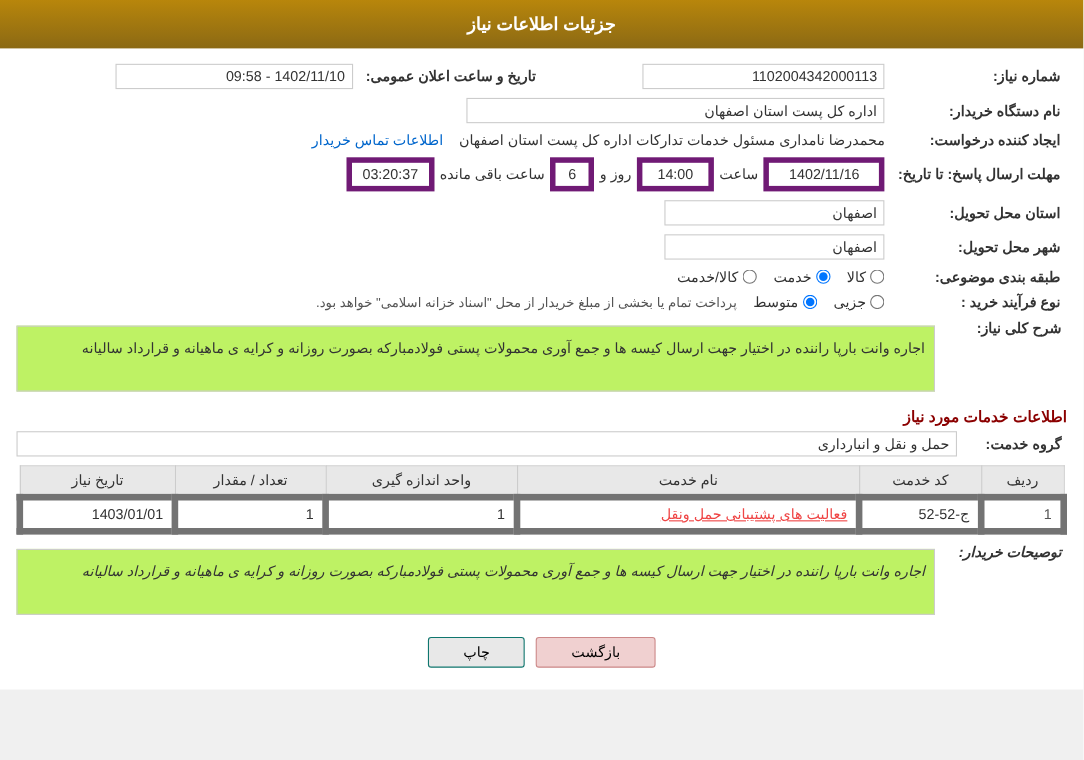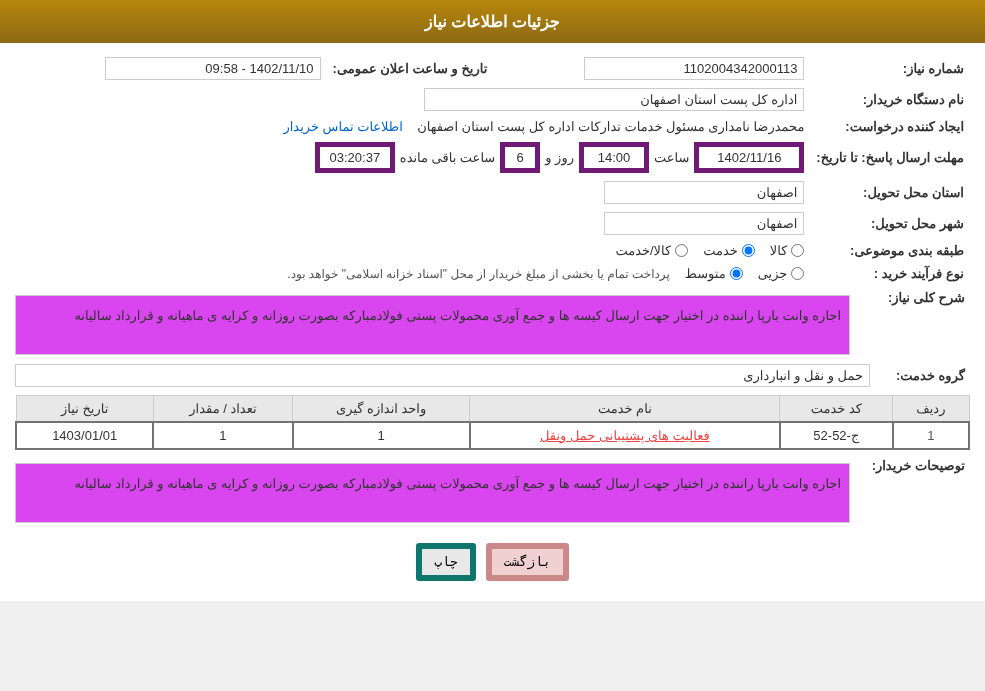--- a/index.html
+++ b/index.html
@@ -66,21 +66,21 @@
       gap: 15px;
       direction: rtl;
     }
     .radio-item {
       display: flex;
       align-items: center;
       gap: 4px;
     }
     .description-box {
       border: 1px solid #ccc;
-      background: #d946ef;
+      background: #bef264;
       padding: 8px;
       min-height: 60px;
       text-align: right;
       direction: rtl;
       line-height: 1.8;
       font-size: 13px;
       margin: 5px 0;
       position: relative;
     }
     .services-table {
@@ -89,23 +89,23 @@
       margin: 8px 0;
     }
     .services-table th {
       background: #e8e8e8;
       border: 1px solid #ccc;
       padding: 5px 8px;
       text-align: center;
       font-weight: normal;
     }
     .services-table td {
-      border: 2px solid #737373;
+      border: 6px solid #737373;
       padding: 5px 8px;
-      text-align: center;
+      text-align: right;
     }
     .services-table td.link-cell {
       color: #ef4444;
       text-decoration: underline;
       cursor: pointer;
     }
     .row-num {
       color: #555;
     }
     .date-row {
@@ -120,25 +120,25 @@
       padding: 3px 6px;
       text-align: center;
     }
     .buttons-row {
       display: flex;
       justify-content: center;
       gap: 10px;
       margin: 15px 0 10px 0;
     }
     .btn {
-      padding: 5px 12px;
-      border: 6px solid #0f766e;
+      padding: 5px 31px;
+      border: 1px solid #0f766e;
       cursor: pointer;
       font-size: 13px;
-      font-family: Liberation Mono, monospace;
+      font-family: Liberation Serif, serif;
       border-radius: 3px;
     }
     .btn-print {
       background: #e8e8e8;
     }
     .btn-back {
       background: #f0d0d0;
       border-color: #cc8888;
     }
     .main-content {
@@ -269,20 +269,21 @@
     </tbody>
       </table>
 
     <div style="display:flex; align-items:flex-start; margin: 2px 0;">
       <div style="min-width:120px; font-weight:bold; text-align:right; padding-right:5px;">شرح کلی نیاز:</div>
       <div style="flex:1;">
         <div class="description-box">اجاره وانت بارپا راننده در اختیار جهت ارسال کیسه ها و جمع آوری محمولات پستی  فولادمبارکه بصورت روزانه و کرایه ی ماهیانه و قرارداد سالیانه</div>
       </div>
     </div>
 
+    <div class="section-title">اطلاعات خدمات مورد نیاز</div>
 
     <div class="group-row" style="margin-bottom:8px;">
       <div class="group-label">گروه خدمت:</div>
       <div class="group-value">حمل و نقل و انبارداری</div>
     </div>
 
     <table class="services-table">
       <thead>
         <tr>
           <th>ردیف</th>
@@ -298,21 +299,21 @@
       <td class="row-num">1</td>
       <td>ج-52-52</td>
       <td class="link-cell">فعالیت های پشتیبانی حمل ونقل</td>
       <td>1</td>
       <td>1</td>
       <td>1403/01/01</td>
     </tr>
         </tbody>
     </table>
 
-    <div style="display:flex; align-items:flex-start; margin: 6px 0;">
+    <div style="display:flex; align-items:flex-start; margin: 6px 0; font-style: italic;">
       <div style="min-width:120px; font-weight:bold; text-align:right; padding-right:5px;">توصیحات خریدار:</div>
       <div style="flex:1;">
         <div class="description-box">اجاره وانت بارپا راننده در اختیار جهت ارسال کیسه ها و جمع آوری محمولات پستی  فولادمبارکه بصورت روزانه و کرایه ی ماهیانه و قرارداد سالیانه</div>
       </div>
     </div>
 
     <div class="buttons-row">
       <button class="btn btn-back">بازگشت</button>
       <button class="btn btn-print">چاپ</button>
     </div>

